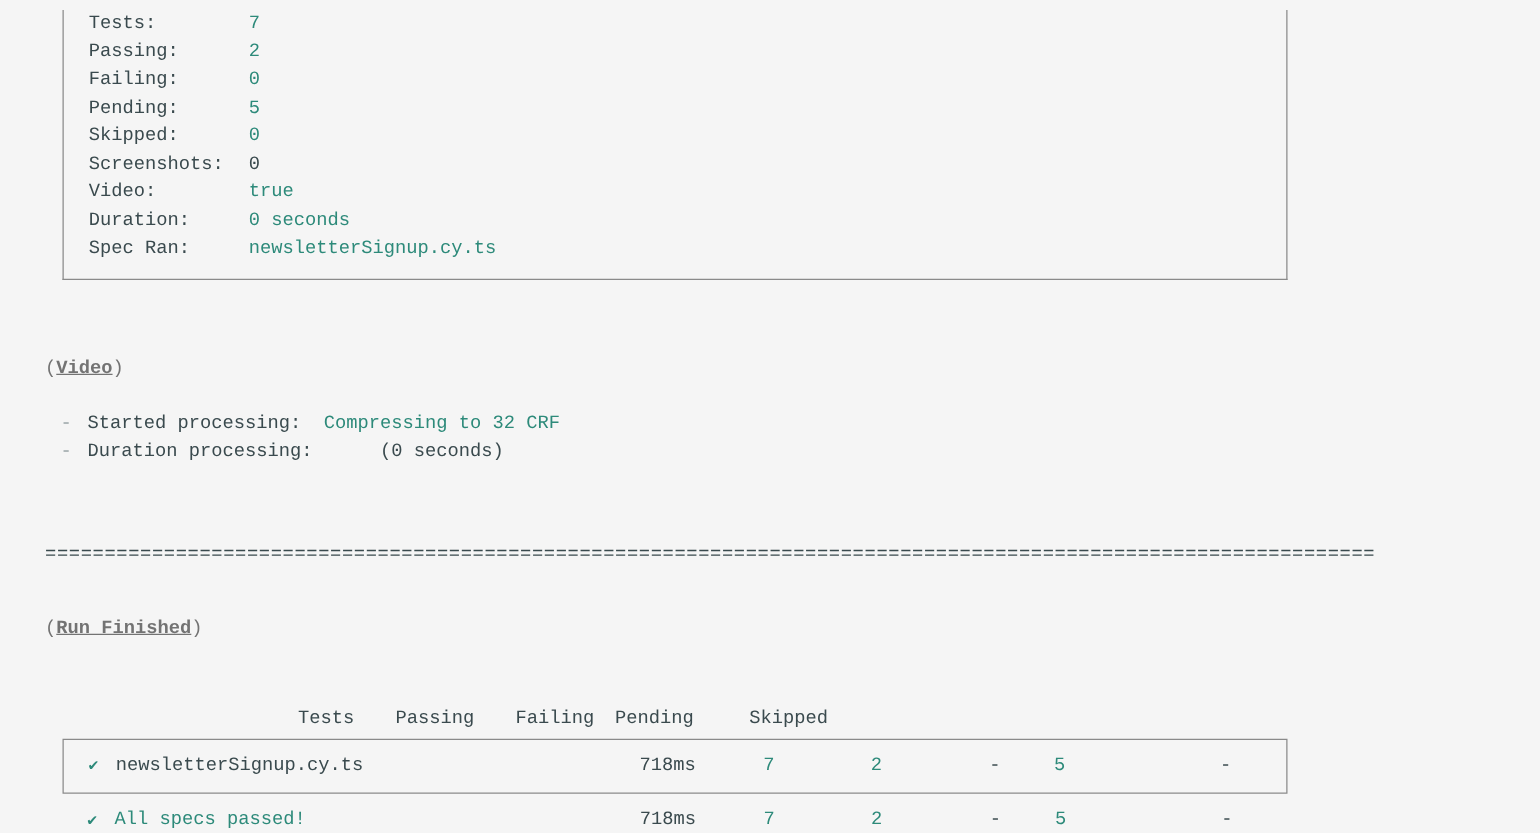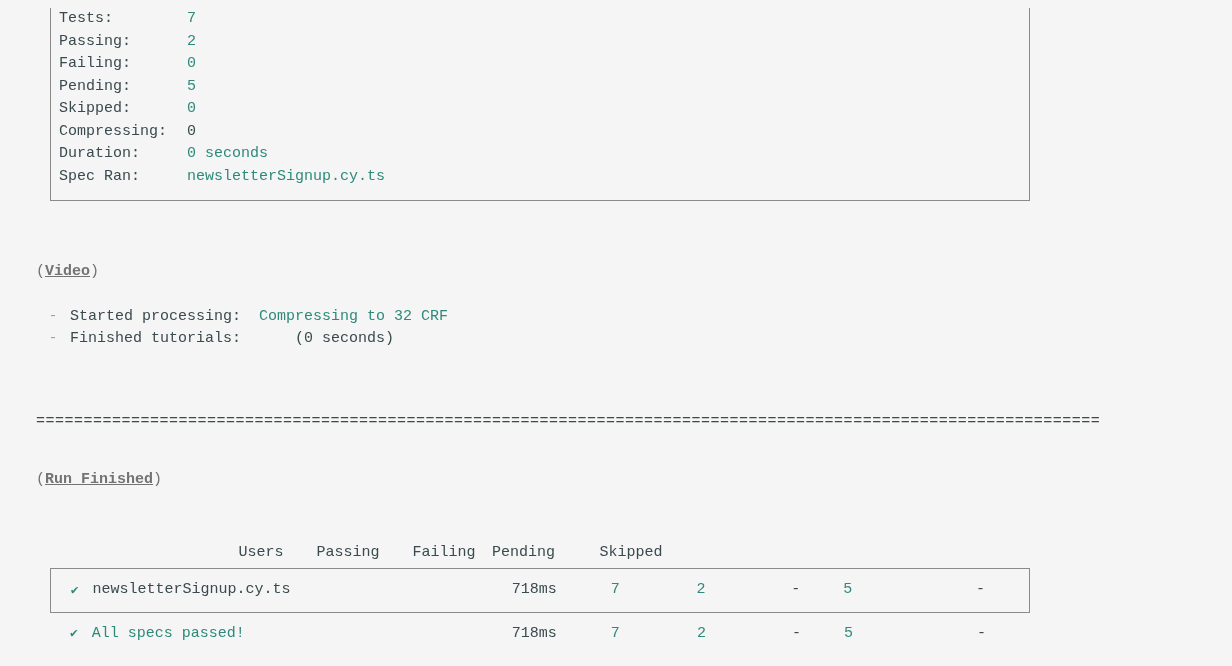--- a/index.html
+++ b/index.html
@@ -12,21 +12,21 @@
       font-family: "SFMono-Regular", Consolas, "Liberation Mono", Menlo, Courier, monospace;
       font-size: 15px;
       line-height: 1.5;
       color: #3a4a4e;
       padding: 8px 36px 20px 36px;
       width: 1232px;
     }
     .stats-box {
       border: 1px solid #8a8a8a;
       border-top: none;
-      padding: 0 20px 12px 8px;
+      padding: 0 20px 12px 20px;
       margin-left: 14px;
       width: 980px;
     }
     .stat-row {
       display: flex;
     }
     .stat-label {
       width: 128px;
       color: #3a4a4e;
     }
@@ -114,22 +114,26 @@
   </div>
   <div class="stat-row">
     <span class="stat-label">Pending:</span>
     <span class="stat-value green">5</span>
   </div>
   <div class="stat-row">
     <span class="stat-label">Skipped:</span>
     <span class="stat-value green">0</span>
   </div>
   <div class="stat-row">
-    <span class="stat-label">Compressing:</span>
+    <span class="stat-label">Screenshots:</span>
     <span class="stat-value">0</span>
+  </div>
+  <div class="stat-row">
+    <span class="stat-label">Video:</span>
+    <span class="stat-value green">true</span>
   </div>
   <div class="stat-row">
     <span class="stat-label">Duration:</span>
     <span class="stat-value green">0 seconds</span>
   </div>
   <div class="stat-row">
     <span class="stat-label">Spec Ran:</span>
     <span class="stat-value green">newsletterSignup.cy.ts</span>
   </div>
 </div>
@@ -139,37 +143,37 @@
 </div>
 
 <div class="video-lines">
   <div class="video-line">
     <span class="bullet">-</span>
     <span>Started processing:</span><span>  </span>
     <span class="green">Compressing to 32 CRF</span>
   </div>
   <div class="video-line">
     <span class="bullet">-</span>
-    <span>Finished tutorials:</span><span> </span>
+    <span>Duration processing:</span><span> </span>
     <span>     </span>
     <span>(0 seconds)</span>
   </div>
 </div>
 
 <div class="divider">================================================================================================================</div>
 
 <div class="section-header run-finished">
   (<span class="section-title">Run Finished</span>)
 </div>
 
 <div class="table-section">
   <div class="table-header-row">
     <span class="col-check"></span>
     <span class="col-duration"></span>
-    <span class="col-tests">Users</span>
+    <span class="col-tests">Tests</span>
     <span class="col-passing">Passing</span>
     <span class="col-failing">Failing</span>
     <span class="col-pending">Pending</span>
     <span class="col-skipped">Skipped</span>
   </div>
 
   <div class="table-data-row bordered">
     <span class="col-check checkmark">✔</span>
     <span class="col-spec">newsletterSignup.cy.ts</span>
     <span class="col-duration">718ms</span>

